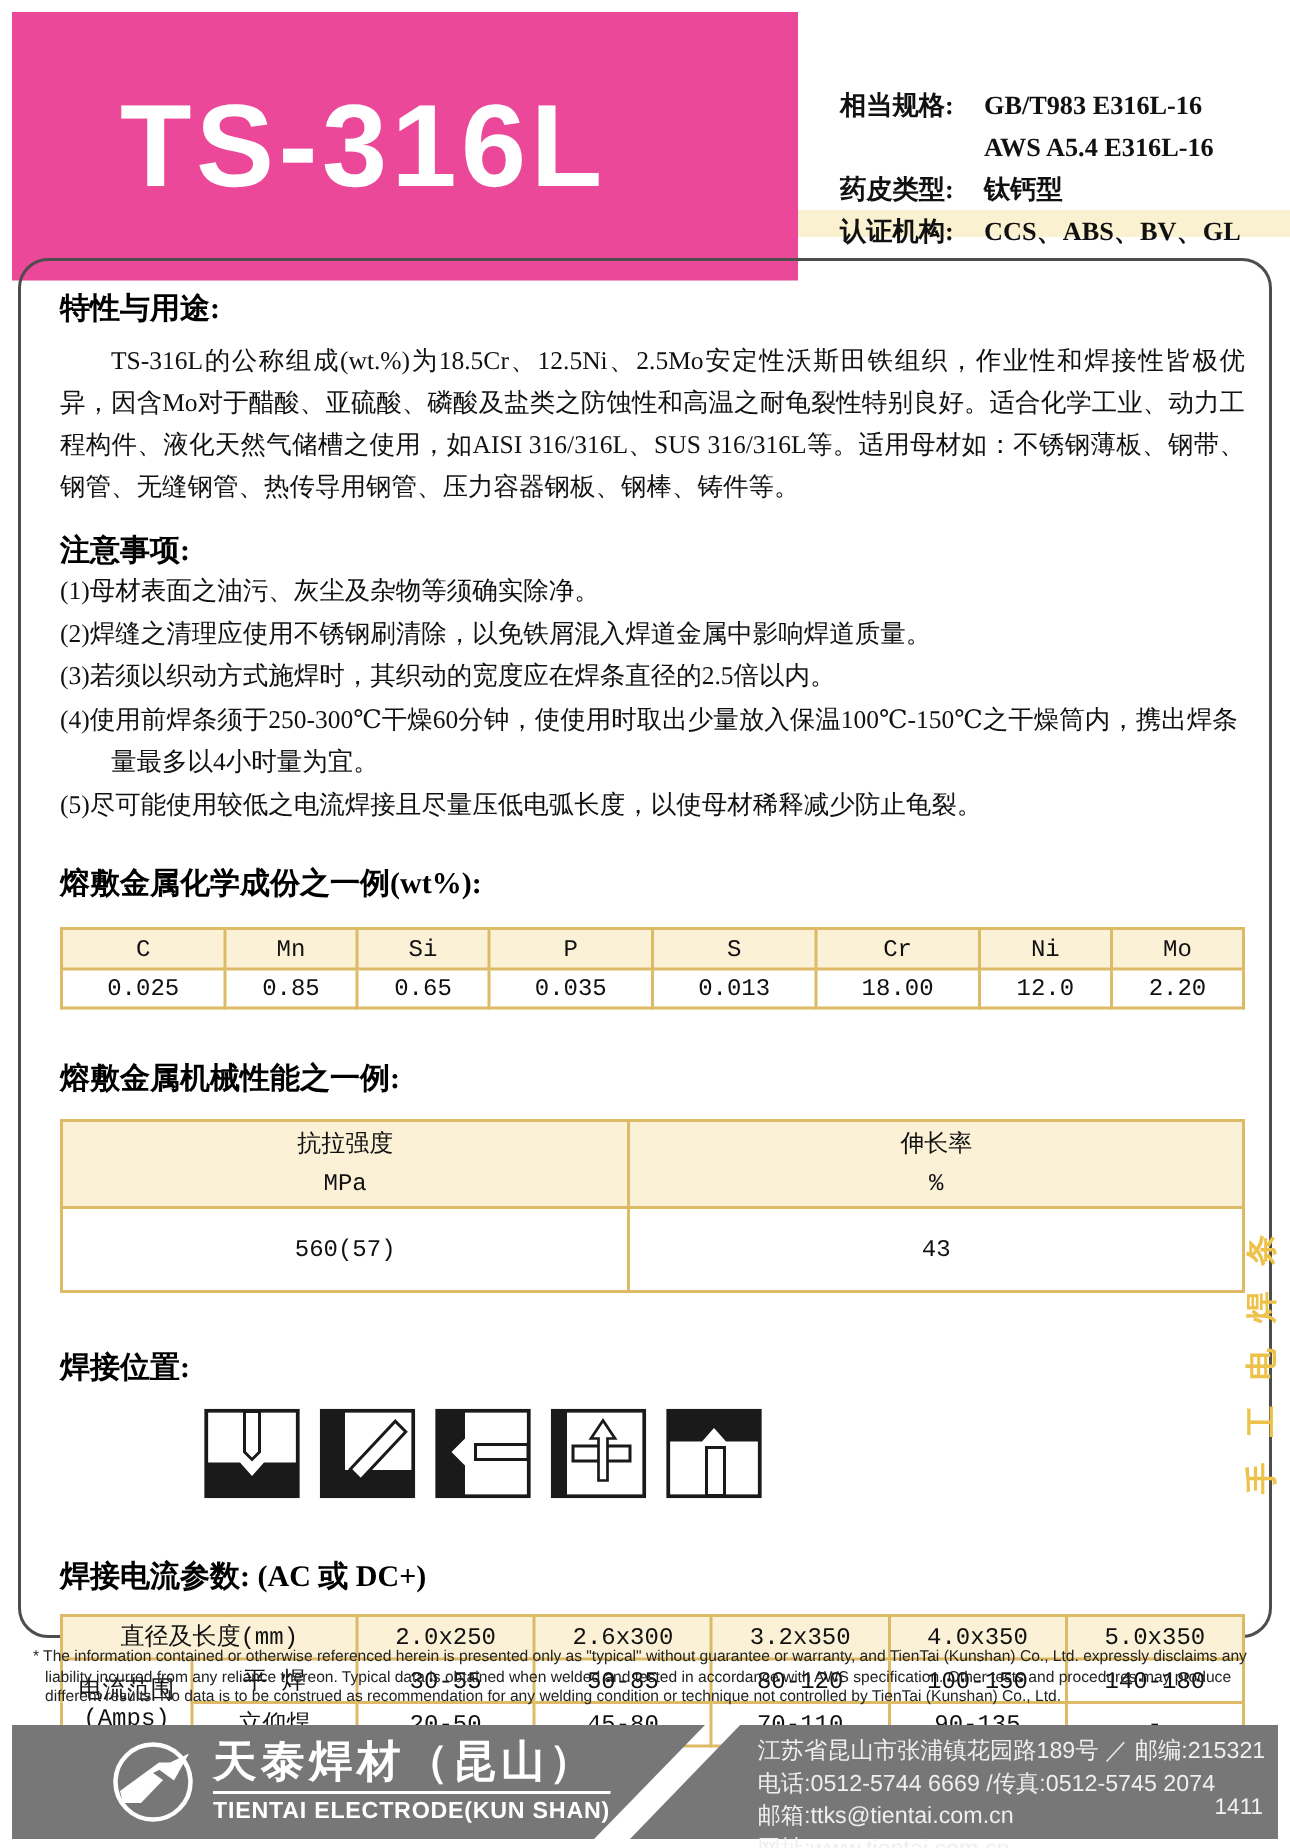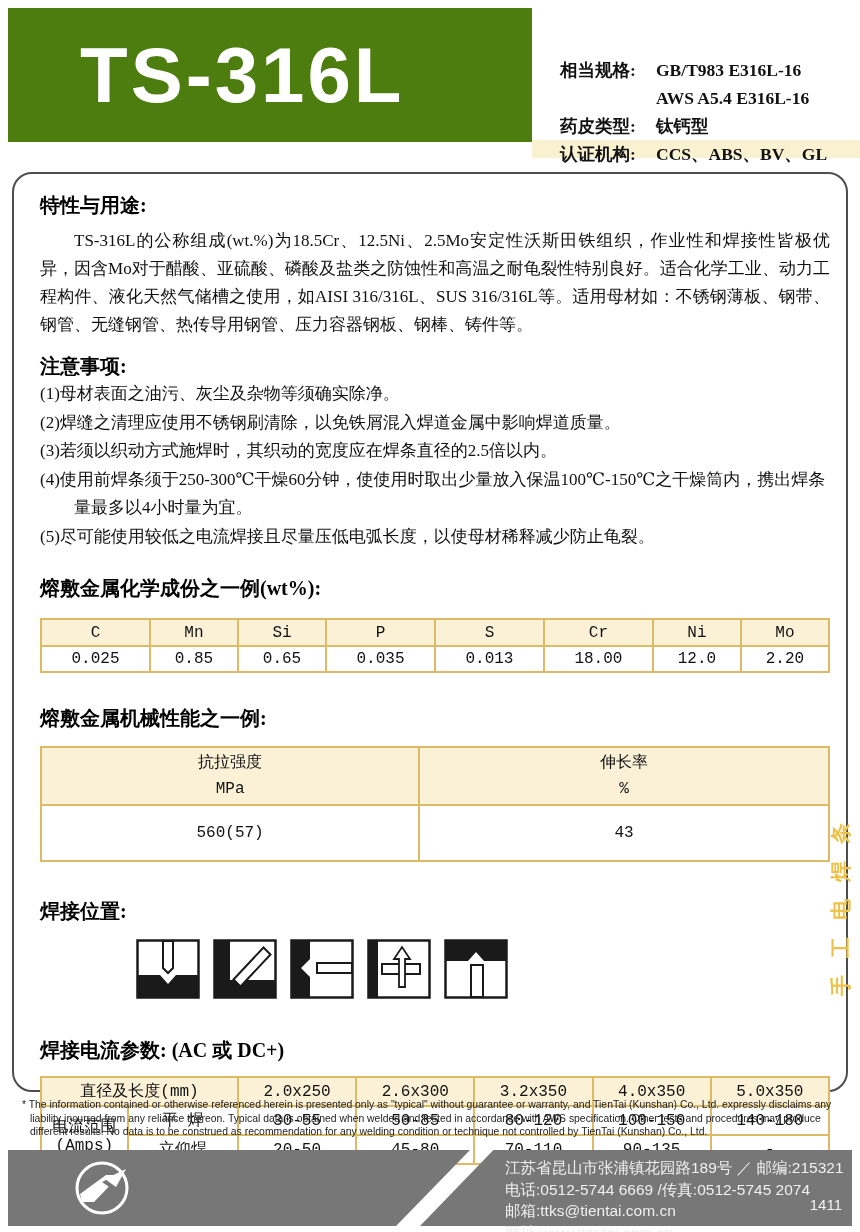--- a/index.html
+++ b/index.html
@@ -1,21 +1,21 @@
 <!DOCTYPE html>
 <html><head>
 <meta charset="utf-8">
 <style>
   * { margin:0; padding:0; box-sizing:border-box; }
   body { background:#fff; font-family:"Liberation Serif","DejaVu Serif",serif; }
   .page { position:relative; width:860px; height:1232px; background:#ffffff; overflow:hidden; }
 
   
-  .hdr-yellow { position:absolute; left:8px; top:8px; width:524px; height:134px;
-    background:#4d7c0f; display:flex; align-items:center; }
+  .hdr-yellow { position:absolute; left:8px; top:8px; width:524px; height:179px;
+    background:#ec4899; display:flex; align-items:center; }
   .hdr-title { font-family:"Liberation Sans","DejaVu Sans",sans-serif; font-weight:bold;
     color:#ffffff; font-size:78px; letter-spacing:3px; padding-left:72px; }
   .hdr-strip { position:absolute; left:532px; top:140px; right:0; height:18px; background:#FAF1D0; }
   .hdr-specs { position:absolute; left:560px; top:56px; font-size:17.5px; font-weight:bold;
     color:#111; line-height:28px; }
   .spec-row { display:flex; }
   .spec-label { width:96px; }
   .spec-value { white-space:nowrap; }
 
   
@@ -243,20 +243,24 @@
   <div class="foot-left"></div>
   <div class="foot-right"></div>
 
   <div class="logo-wrap">
     <svg class="logo-icon" viewBox="0 0 60 60">
       <circle cx="30" cy="30" r="25" fill="none" stroke="#fff" stroke-width="3"></circle>
       <polygon points="8,36 34,17 48,17 22,44 10,44" fill="#fff"></polygon>
       <polygon points="30,24 52,13 40,31" fill="#777777"></polygon>
       <polygon points="33,21 54,11 44,29" fill="#fff"></polygon>
     </svg>
+    <div class="logo-text">
+      <div class="logo-cn">天泰焊材（昆山）</div>
+      <div class="logo-en">TIENTAI ELECTRODE(KUN SHAN)</div>
+    </div>
   </div>
 
   <div class="addr">
     <div>江苏省昆山市张浦镇花园路189号 ／ 邮编:215321</div>
     <div>电话:0512-5744 6669 /传真:0512-5745 2074</div>
     <div>邮箱:ttks@tientai.com.cn</div>
     <div>网址:www.tientai.com.cn</div>
   </div>
   <div class="page-num">1411</div>
 

